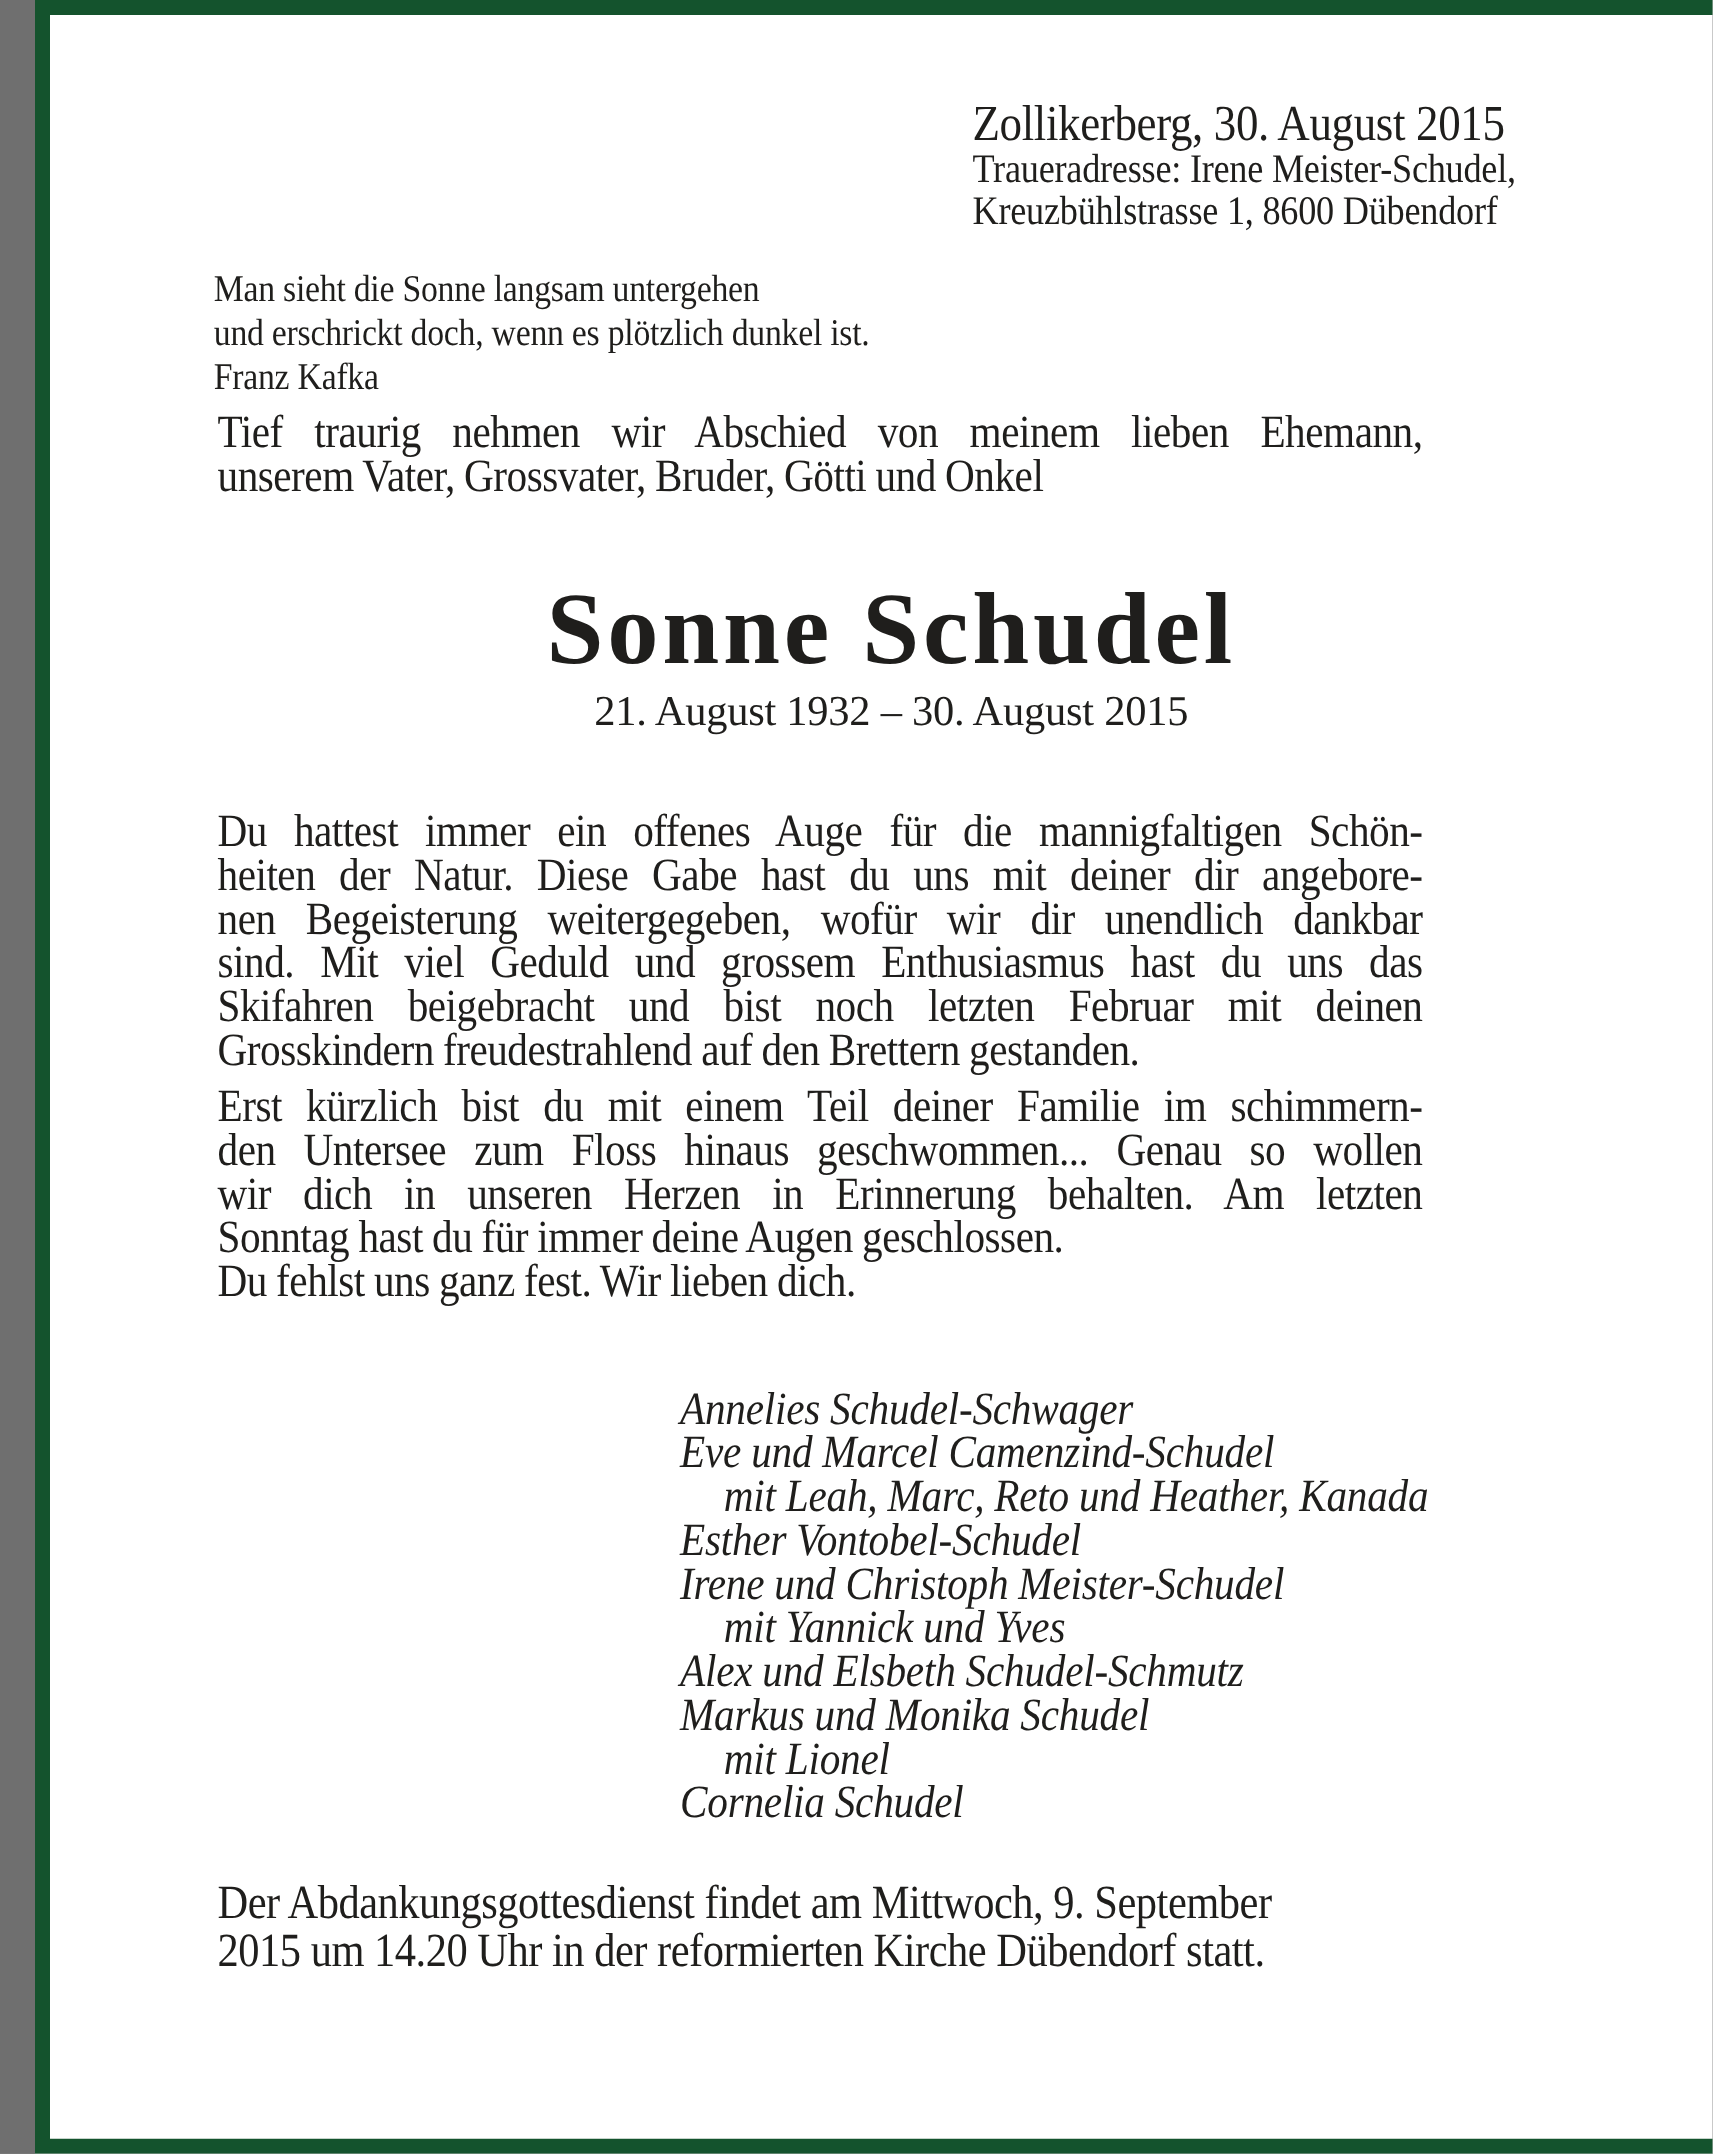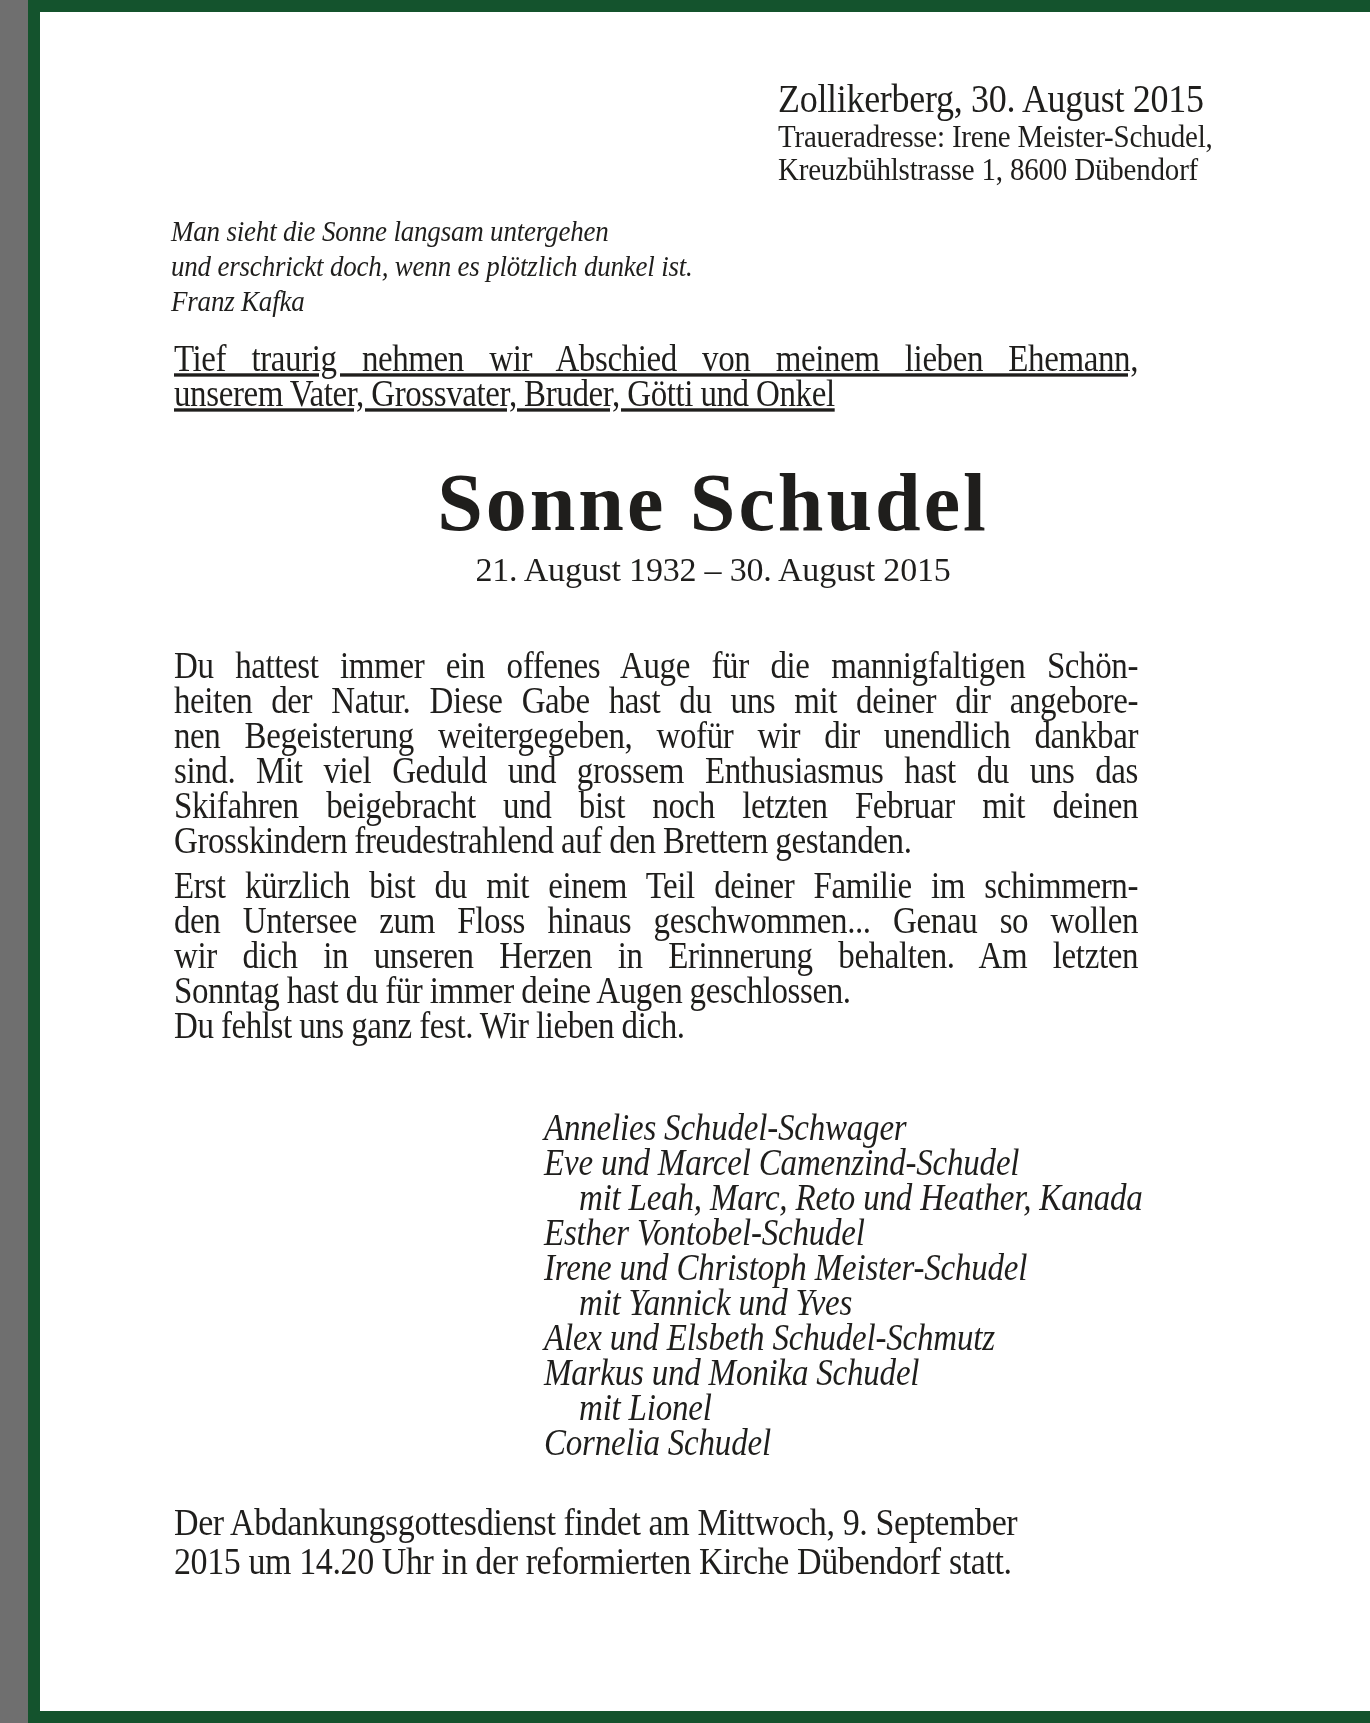--- a/index.html
+++ b/index.html
@@ -18,24 +18,24 @@
   .sec { position:absolute; }
   .ln { transform:scaleY(1.12); transform-origin:50% 55%; }
   
   .j  { text-align:justify; text-align-last:justify; }
   .j::after { content:""; display:inline-block; width:100%; height:0; }
   
   .addr { left:738px; top:66px; width:560px; }
   .addr-main { font-size:36px; line-height:42px; height:42px; letter-spacing:-0.3px; }
   .addr-sub  { font-size:29px; line-height:33px; height:33px; letter-spacing:-0.2px; }
   
-  .epi { left:131px; top:202px; width:700px; font-style:italic; }
+  .epi { left:131px; top:202px; width:700px; }
   .epi .ln { font-size:27px; line-height:35px; height:35px; letter-spacing:-0.2px; }
   
-  .intro { left:134px; top:330px; width:964px;text-decoration:underline; }
+  .intro { left:134px; top:318px; width:964px; }
   .intro .ln { font-size:33px; line-height:35px; height:35px; letter-spacing:-0.4px; word-spacing:-0.5px; }
   
   .name { left:0; top:448px; width:100%; text-align:center;
           font-size:82px; line-height:86px; height:86px; font-weight:bold; letter-spacing:3px; }
   .dates { left:0; top:538px; width:100%; text-align:center;
            font-size:34px; line-height:40px; height:40px; letter-spacing:-0.2px; }
   
   .obit { left:134px; top:637px; width:964px; }
   .obit .ln { font-size:33px; line-height:35px; height:35px; letter-spacing:-0.4px; word-spacing:-0.5px; }
   .par2 { margin-top:10px; }

